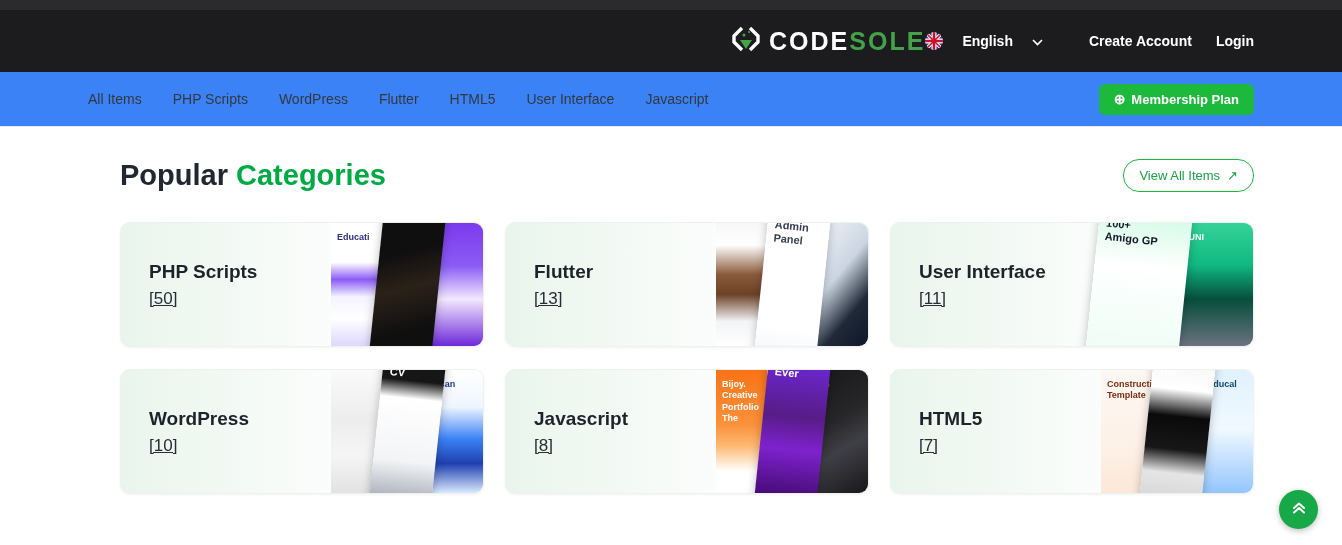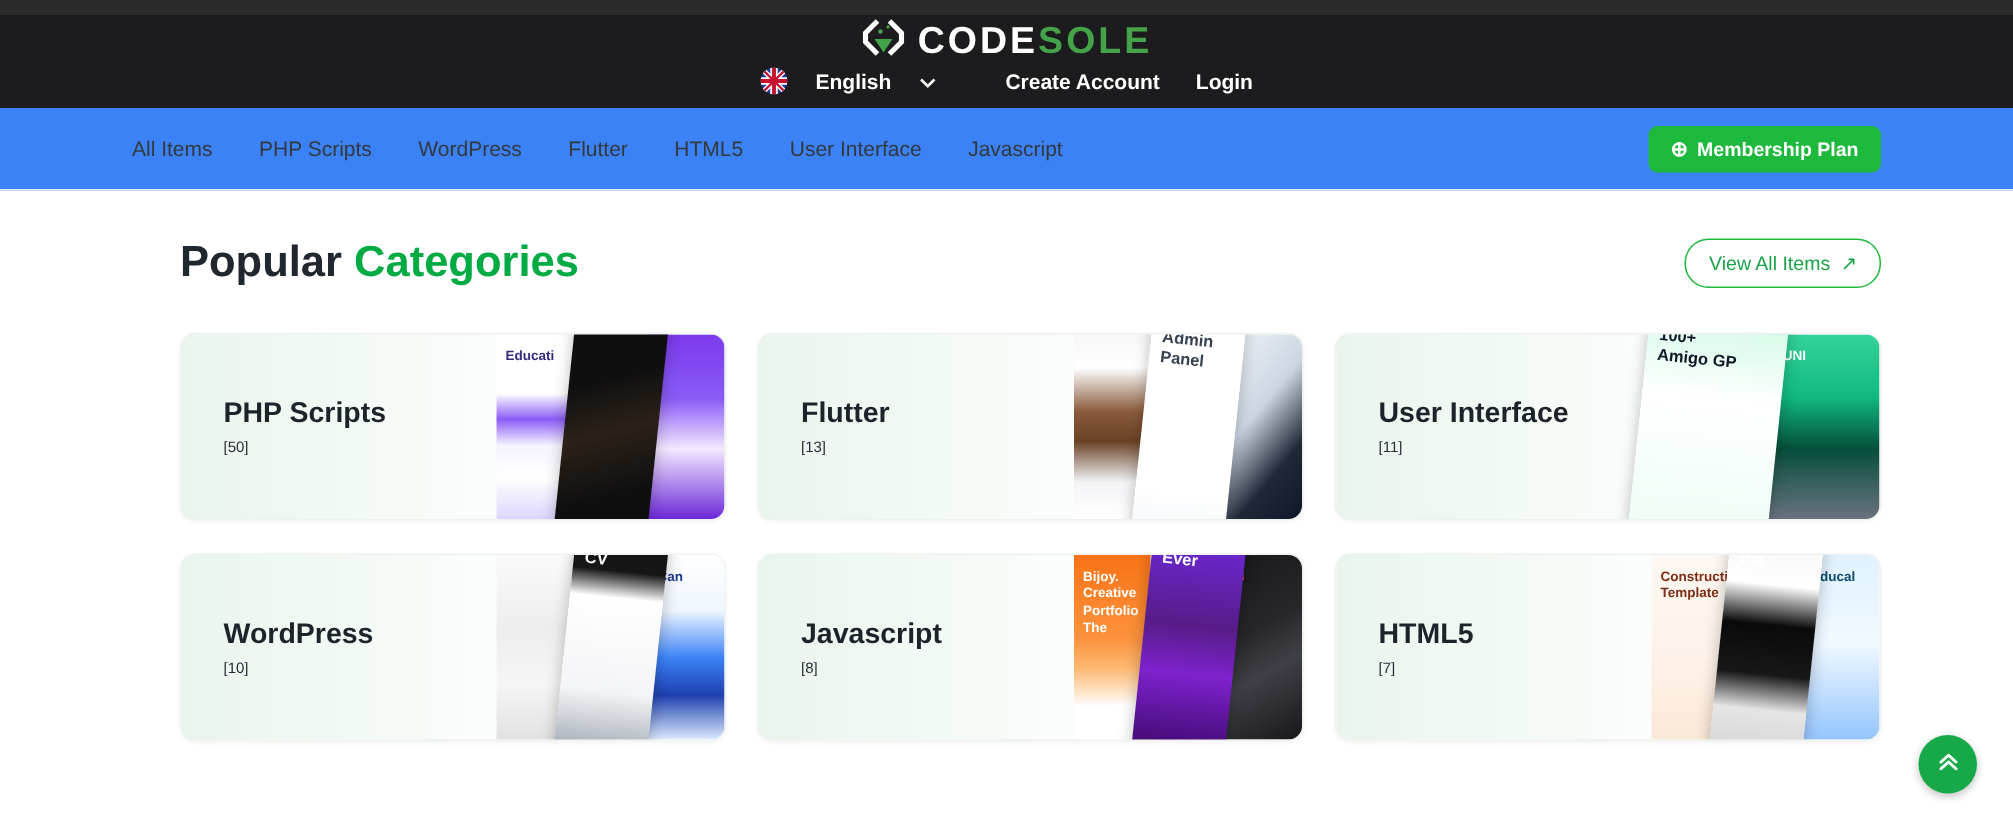--- a/index.html
+++ b/index.html
@@ -8,23 +8,22 @@
     font-family: "Liberation Sans", sans-serif;
     background:#ffffff;
     position:relative;
     overflow:hidden;
   }
   
   .topstrip { height:10px; background:#2b2b2b; width:100%; }
   
   .header {
     height:62px; background:#1c1c1f;
-    display:flex; align-items:center; justify-content:flex-start;
+    display:flex; align-items:center; justify-content:flex-end;
     padding:0 88px;
-    flex-direction:column;
   }
   .logo { display:flex; align-items:center; gap:8px; cursor:pointer; }
   .logo-text { font-size:25px; font-weight:800; letter-spacing:2px; color:#ffffff; }
   .logo-text .sole { color:#44a248; }
   .header-right { display:flex; align-items:center; gap:0; }
   .lang { display:flex; align-items:center; gap:19px; color:#ffffff; font-weight:700; font-size:14px; cursor:pointer; margin-right:46px; }
   .flag { width:18px; height:18px; border-radius:50%; overflow:hidden; display:block; }
   .hdr-link { color:#ffffff; font-weight:700; font-size:14px; text-decoration:none; cursor:pointer; }
   .hdr-link + .hdr-link { margin-left:24px; }
   
@@ -59,21 +58,21 @@
   }
   .card {
     position:relative; height:125px;
     border:1px solid #edf2ee; border-radius:10px;
     background:linear-gradient(90deg,#e9f5ec 0%, #f7fbf8 45%, #ffffff 70%);
     box-shadow:0 1px 3px rgba(0,0,0,0.05);
     overflow:hidden; cursor:pointer;
   }
   .card-text { position:absolute; left:28px; top:50%; transform:translateY(-50%); z-index:3; }
   .card-title { font-size:19px; font-weight:800; color:#1d222b; }
-  .card-count { font-size:10px; color:#272d36; margin-top:6px; }
+  .card-count { font-size:17px; color:#272d36; margin-top:6px;text-decoration:underline; }
   .thumbs {
     position:absolute; top:0; right:0; bottom:0; width:152px;
     display:flex; z-index:1;
   }
   .thumb {
     flex:1 1 33.3%; position:relative; overflow:hidden;
     font-weight:700; font-size:9px; line-height:1.25;
     padding:9px 5px 0 6px; white-space:pre-line;
   }
   .thumb.mid { transform:rotate(6deg) scale(1.22); z-index:2; box-shadow:0 0 8px rgba(0,0,0,.25); }

